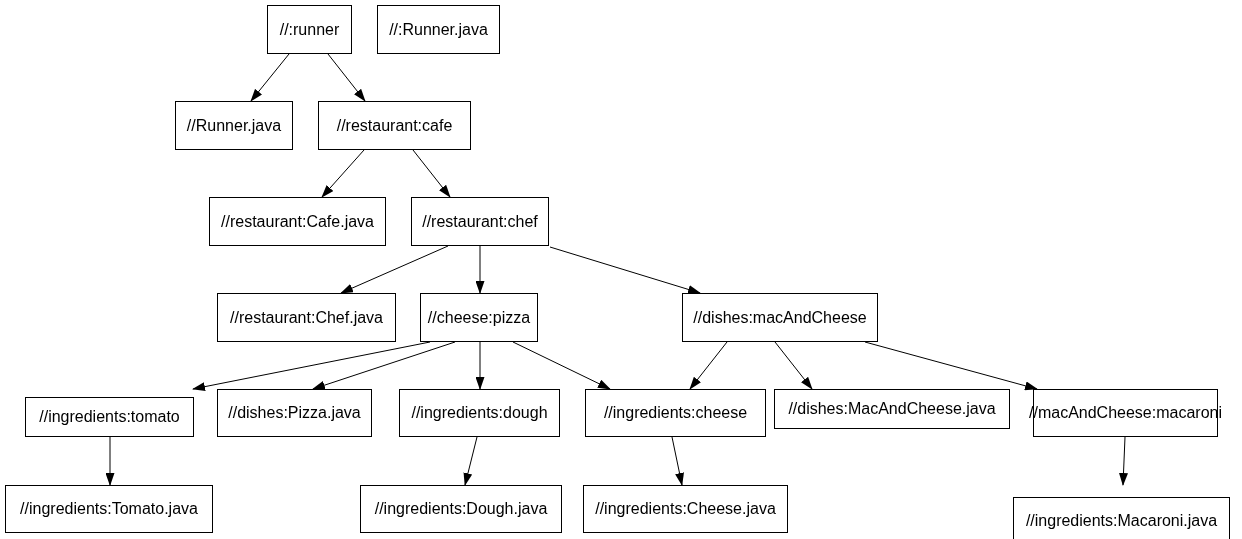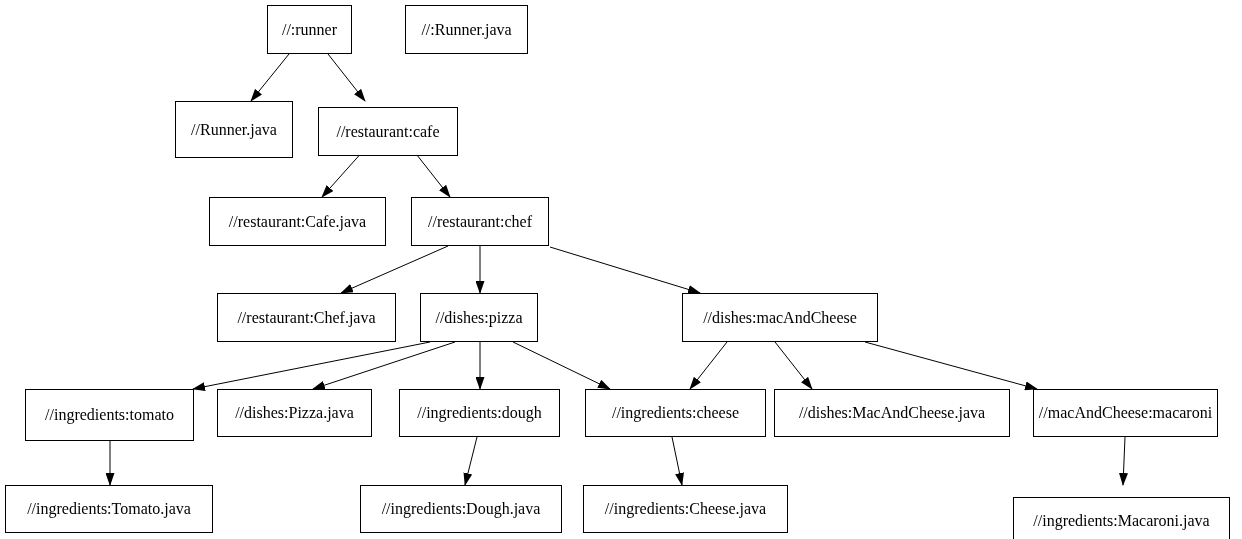--- a/index.html
+++ b/index.html
@@ -5,21 +5,21 @@
   html, body {
     margin: 0;
     padding: 0;
     background: #ffffff;
   }
   .canvas {
     position: relative;
     width: 1242px;
     height: 539px;
     background: #ffffff;
-    font-family: Liberation Serif, serif;
+    font-family: Liberation Sans, sans-serif;
     overflow: hidden;
   }
   .edges-layer {
     position: absolute;
     left: 0;
     top: 0;
     width: 1242px;
     height: 539px;
   }
   .node {
@@ -63,57 +63,57 @@
         <line x1="110" y1="437" x2="110" y2="485" stroke="#000000" marker-end="url(#arrowhead)"></line>
         <line x1="477" y1="437" x2="465" y2="485" stroke="#000000" marker-end="url(#arrowhead)"></line>
         <line x1="672" y1="437" x2="682" y2="485" stroke="#000000" marker-end="url(#arrowhead)"></line>
         <line x1="1125" y1="437" x2="1123" y2="485" stroke="#000000" marker-end="url(#arrowhead)"></line>
       </g>
   </svg>
   <div id="nodes-layer">
       <div class="node" style="left: 267px; top: 5px; width: 85px; height: 49px;">
         <span>//:runner</span>
       </div>
-      <div class="node" style="left: 377px; top: 5px; width: 123px; height: 49px; margin-left: 28px;">
+      <div class="node" style="left: 377px; top: 5px; width: 123px; height: 49px;">
         <span>//:Runner.java</span>
       </div>
-      <div class="node" style="left: 175px; top: 101px; width: 118px; height: 57px;">
+      <div class="node" style="left: 175px; top: 101px; width: 118px; height: 49px;">
         <span>//Runner.java</span>
       </div>
-      <div class="node" style="left: 318px; top: 107px; width: 140px; height: 49px;">
+      <div class="node" style="left: 318px; top: 101px; width: 153px; height: 49px;">
         <span>//restaurant:cafe</span>
       </div>
       <div class="node" style="left: 209px; top: 197px; width: 177px; height: 49px;">
         <span>//restaurant:Cafe.java</span>
       </div>
       <div class="node" style="left: 411px; top: 197px; width: 138px; height: 49px;">
         <span>//restaurant:chef</span>
       </div>
       <div class="node" style="left: 217px; top: 293px; width: 179px; height: 49px; text-align: right;">
         <span>//restaurant:Chef.java</span>
       </div>
       <div class="node" style="left: 420px; top: 293px; width: 118px; height: 49px;">
-        <span>//dishes:pizza</span>
+        <span>//cheese:pizza</span>
       </div>
       <div class="node" style="left: 682px; top: 293px; width: 196px; height: 49px;">
         <span>//dishes:macAndCheese</span>
       </div>
-      <div class="node" style="left: 25px; top: 389px; width: 169px; height: 52px;">
+      <div class="node" style="left: 25px; top: 397px; width: 169px; height: 40px;">
         <span>//ingredients:tomato</span>
       </div>
       <div class="node" style="left: 217px; top: 389px; width: 155px; height: 48px;">
         <span>//dishes:Pizza.java</span>
       </div>
       <div class="node" style="left: 399px; top: 389px; width: 161px; height: 48px;">
         <span>//ingredients:dough</span>
       </div>
       <div class="node" style="left: 585px; top: 389px; width: 181px; height: 48px;">
         <span>//ingredients:cheese</span>
       </div>
-      <div class="node" style="left: 774px; top: 389px; width: 236px; height: 48px;">
+      <div class="node" style="left: 774px; top: 389px; width: 236px; height: 40px;">
         <span>//dishes:MacAndCheese.java</span>
       </div>
       <div class="node" style="left: 1033px; top: 389px; width: 185px; height: 48px;">
         <span>//macAndCheese:macaroni</span>
       </div>
       <div class="node" style="left: 5px; top: 485px; width: 208px; height: 48px;">
         <span>//ingredients:Tomato.java</span>
       </div>
       <div class="node" style="left: 360px; top: 485px; width: 202px; height: 48px;">
         <span>//ingredients:Dough.java</span>

